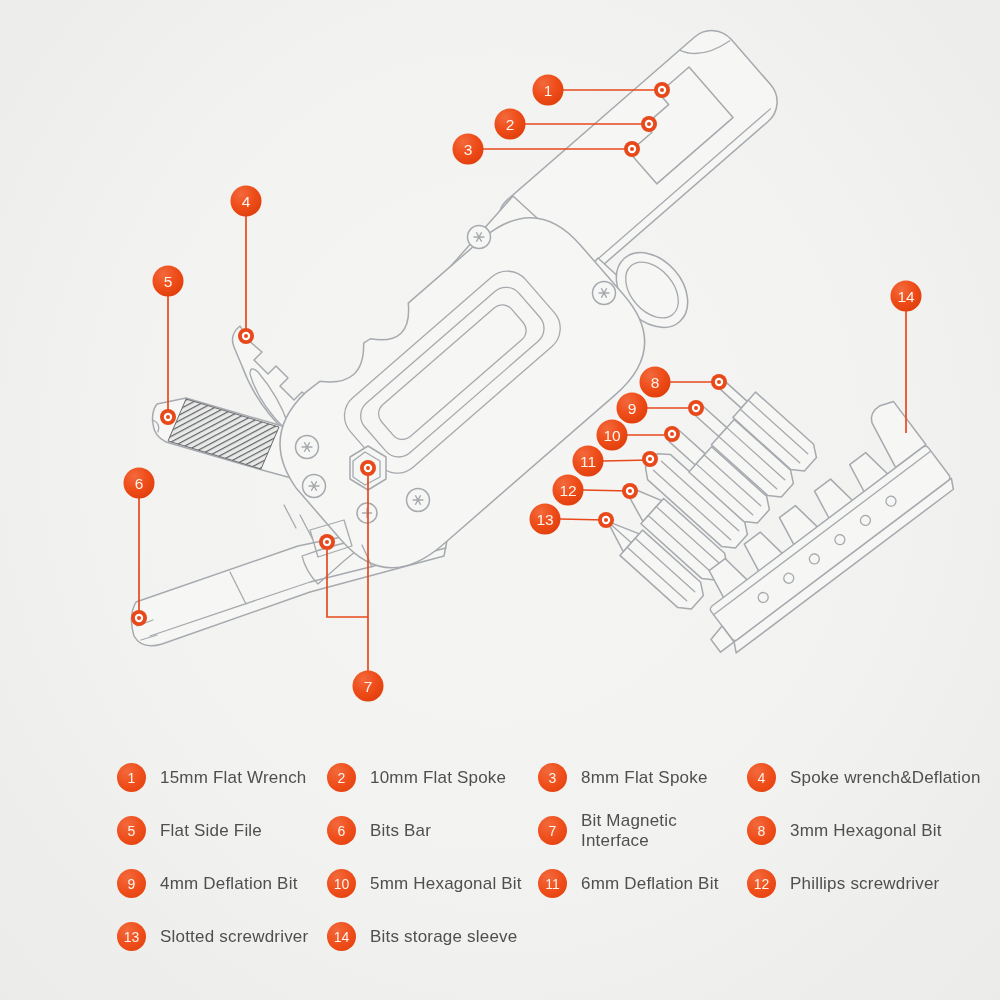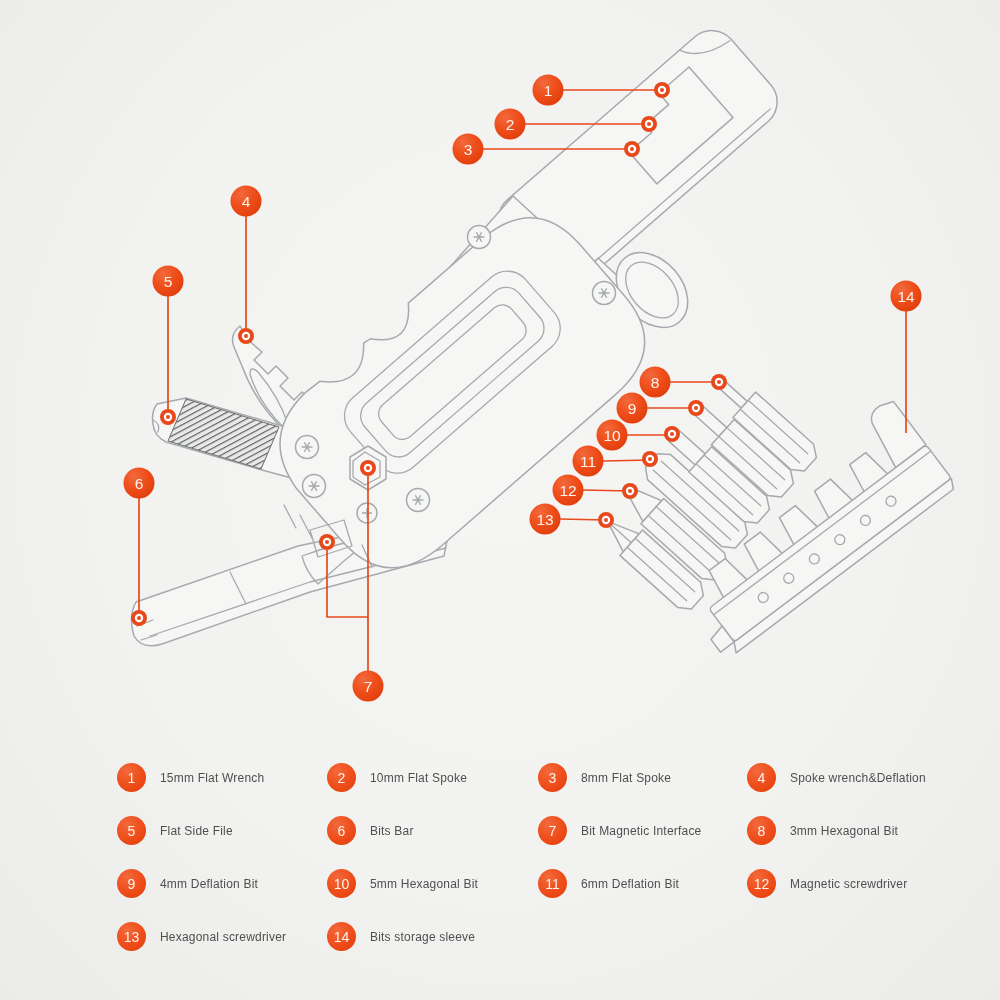--- a/index.html
+++ b/index.html
@@ -10,21 +10,21 @@
   .outline{fill:#f6f6f5;stroke:#a6aaae;stroke-width:1.5;stroke-linejoin:round;stroke-linecap:round;}
   .thin{fill:none;stroke:#a6aaae;stroke-width:1.3;stroke-linejoin:round;stroke-linecap:round;}
   .lead{fill:none;stroke:#e8491b;stroke-width:1.7;}
   .badge-num{fill:#fff4ec;font-size:15.5px;text-anchor:middle;font-family:"Liberation Sans",sans-serif;}
   .legend{position:absolute;left:117px;top:751px;display:grid;
           grid-template-columns:210px 211px 209px 245px;grid-auto-rows:53px;align-items:center;}
   .legend-item{display:flex;align-items:center;gap:14px;}
   .lbadge{width:29px;height:29px;border-radius:50%;flex:0 0 29px;
           background:radial-gradient(circle at 35% 28%, #f3693c 0%, #ee4c18 55%, #df3e0c 100%);
           color:#fff4ec;display:flex;align-items:center;justify-content:center;font-size:14px;}
-  .llabel{font-size:12px;color:#4f4f4f;letter-spacing:.2px;}
+  .llabel{font-size:17px;color:#4f4f4f;letter-spacing:.2px;}
 </style>
 </head>
 <body>
 
 <div class="stage">
 
 <svg class="diagram" width="1000" height="750" viewBox="0 0 1000 750">
   <defs>
     <radialGradient id="badgeGrad" cx="35%" cy="28%" r="80%">
       <stop offset="0%" stop-color="#f3693c"></stop>
@@ -363,25 +363,25 @@
   <div class="legend-item">
     <div class="lbadge">10</div>
     <div class="llabel">5mm Hexagonal Bit</div>
   </div>
   <div class="legend-item">
     <div class="lbadge">11</div>
     <div class="llabel">6mm Deflation Bit</div>
   </div>
   <div class="legend-item">
     <div class="lbadge">12</div>
-    <div class="llabel">Magnetic screwdriver</div>
+    <div class="llabel">Phillips screwdriver</div>
   </div>
   <div class="legend-item">
     <div class="lbadge">13</div>
-    <div class="llabel">Hexagonal screwdriver</div>
+    <div class="llabel">Slotted screwdriver</div>
   </div>
   <div class="legend-item">
     <div class="lbadge">14</div>
     <div class="llabel">Bits storage sleeve</div>
   </div>
 </div>
 
 </div>
 
 </body></html>

